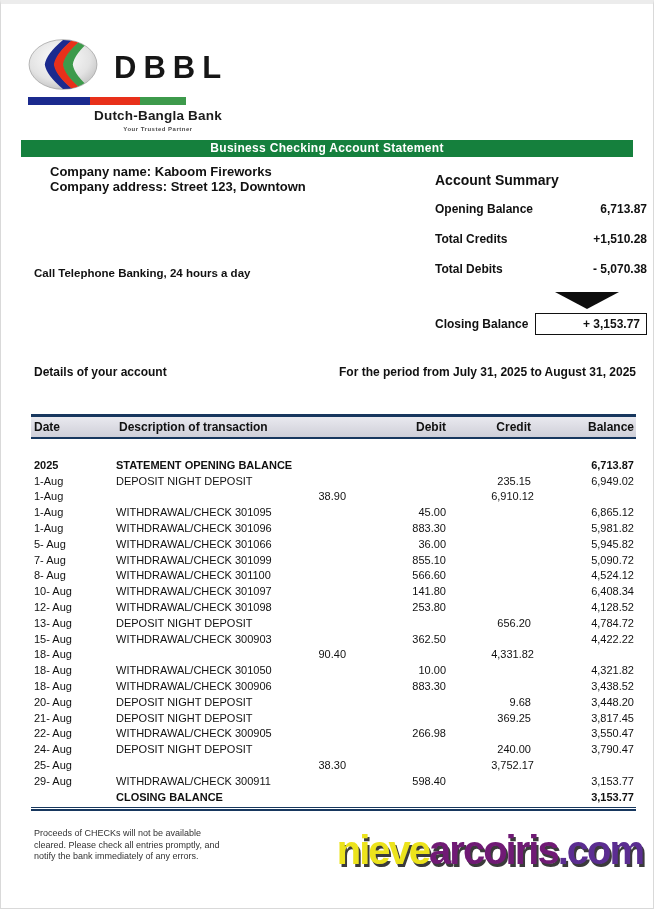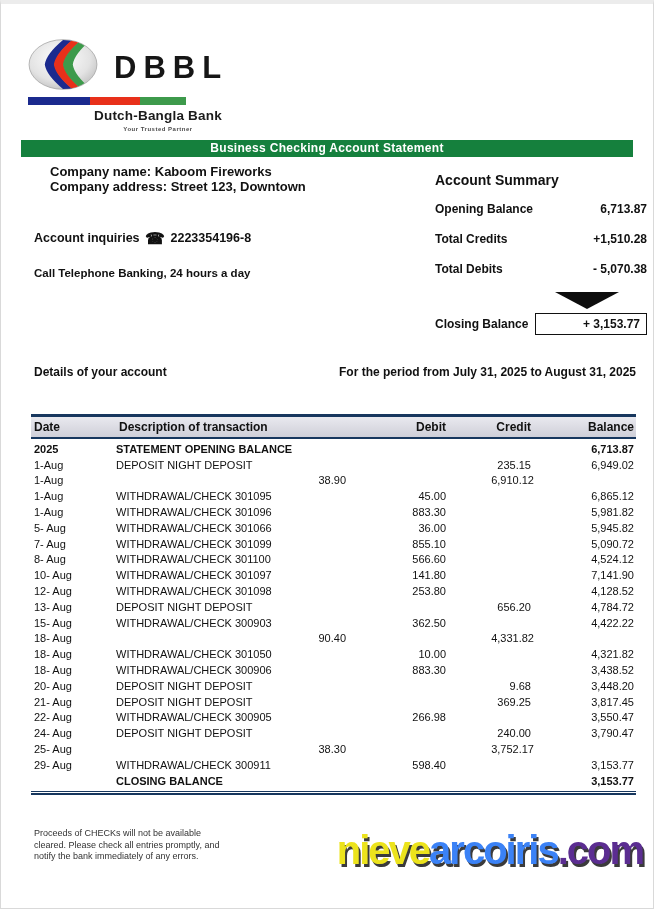--- a/index.html
+++ b/index.html
@@ -59,41 +59,41 @@
   .tx-table { position:absolute; left:30px; top:410px; width:605px; }
   .thead {
     display:grid; grid-template-columns:85px 235px 100px 85px 100px;
     background:linear-gradient(#e9e9ef,#cfcfd8);
     border-top:3px solid #17375e; border-bottom:2px solid #17375e;
     font-size:12px; font-weight:bold; height:25px; align-items:center;
   }
   .thead .hcell { padding-left:3px; }
   .thead .h-debit, .thead .h-credit { text-align:right; padding-right:5px; }
   .thead .h-balance { text-align:right; padding-right:2px; }
-  .tbody { padding-top:2px; }
+  .tbody { padding-top:18px; }
   .trow {
     display:grid; grid-template-columns:85px 235px 100px 85px 100px;
     font-size:11px; height:15.8px; align-items:center;
   }
   .trow.bold .cell-desc, .trow.bold .cell-balance, .trow.bold .cell-date { font-weight:bold; }
   .cell { white-space:nowrap; }
   .cell-date { padding-left:3px; }
   .cell-debit, .cell-credit { text-align:right; padding-right:5px; }
   .cell-balance { text-align:right; padding-right:2px; }
   .table-bottom { height:4px; border-top:1.2px solid #17375e; border-bottom:2.5px solid #17375e; margin-top:2px; }
 
   
   .disclaimer { position:absolute; left:33px; top:824px; width:190px; font-size:9px; color:#333; line-height:11.5px; }
   .watermark {
     position:absolute; right:10px; top:824px;
     font-size:40px; font-weight:800; letter-spacing:-2px;
     text-shadow:2px 3px 0 #3b3b3b; white-space:nowrap;
   }
   .wm-1 { color:#ece31c; }
-  .wm-2 { color:#3b82f6; }
+  .wm-2 { color:#701a75; }
   .wm-3 { color:#5b2d91; }
 </style>
 </head>
 <body>
 
 <div class="page">
 
   <div class="logo-block">
     <div class="logo-top">
       <span>
@@ -129,25 +129,20 @@
     </div>
   </div>
 
   <div class="title-bar">Business Checking Account Statement</div>
 
   <div class="company-block">
     <div>Company name: Kaboom Fireworks</div>
     <div>Company address: Street 123, Downtown</div>
   </div>
 
-  <div class="inquiries">
-    <span>Account inquiries</span>
-    <span class="phone-icon">☎</span>
-    <span>2223354196-8</span>
-  </div>
 
   <div class="tel-note">Call Telephone Banking, 24 hours a day</div>
 
   <div class="summary">
     <div class="summary-heading">Account Summary</div>
     <div class="summary-row">
       <span>Opening Balance</span>
       <span>6,713.87</span>
     </div>
     <div class="summary-row">
@@ -232,21 +227,21 @@
           <div class="cell cell-desc">WITHDRAWAL/CHECK 301100</div>
           <div class="cell cell-debit">566.60</div>
           <div class="cell cell-credit"></div>
           <div class="cell cell-balance">4,524.12</div>
         </div>
         <div class="trow">
           <div class="cell cell-date">10- Aug</div>
           <div class="cell cell-desc">WITHDRAWAL/CHECK 301097</div>
           <div class="cell cell-debit">141.80</div>
           <div class="cell cell-credit"></div>
-          <div class="cell cell-balance">7,141.90</div>
+          <div class="cell cell-balance">6,408.34</div>
         </div>
         <div class="trow">
           <div class="cell cell-date">12- Aug</div>
           <div class="cell cell-desc">WITHDRAWAL/CHECK 301098</div>
           <div class="cell cell-debit">253.80</div>
           <div class="cell cell-credit"></div>
           <div class="cell cell-balance">4,128.52</div>
         </div>
         <div class="trow">
           <div class="cell cell-date">13- Aug</div>

